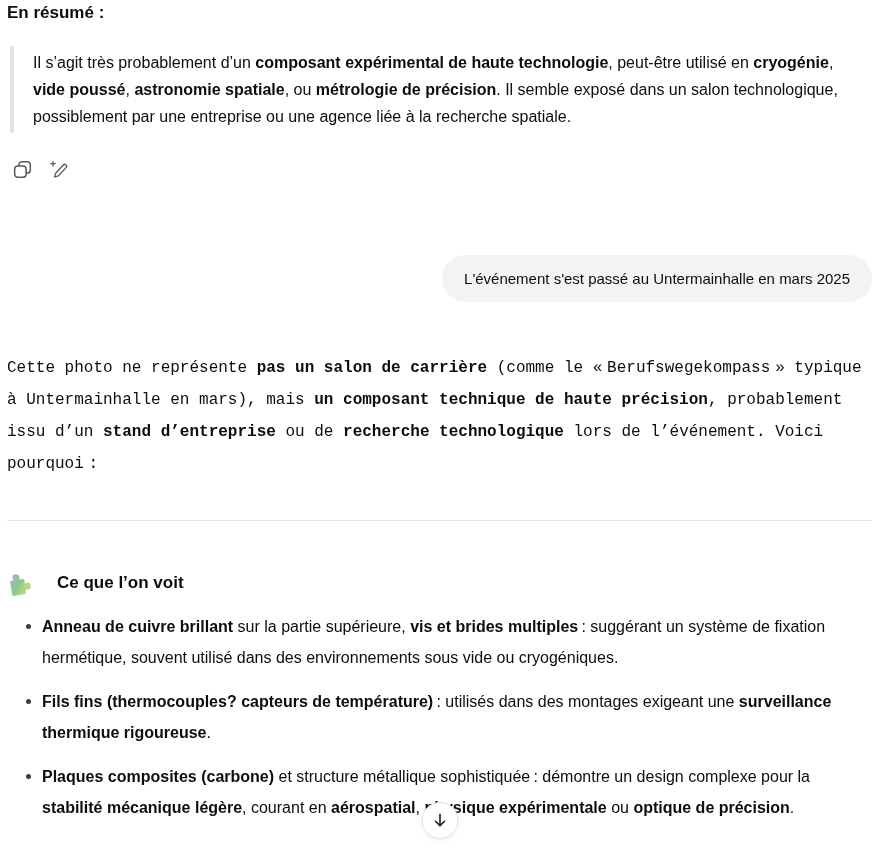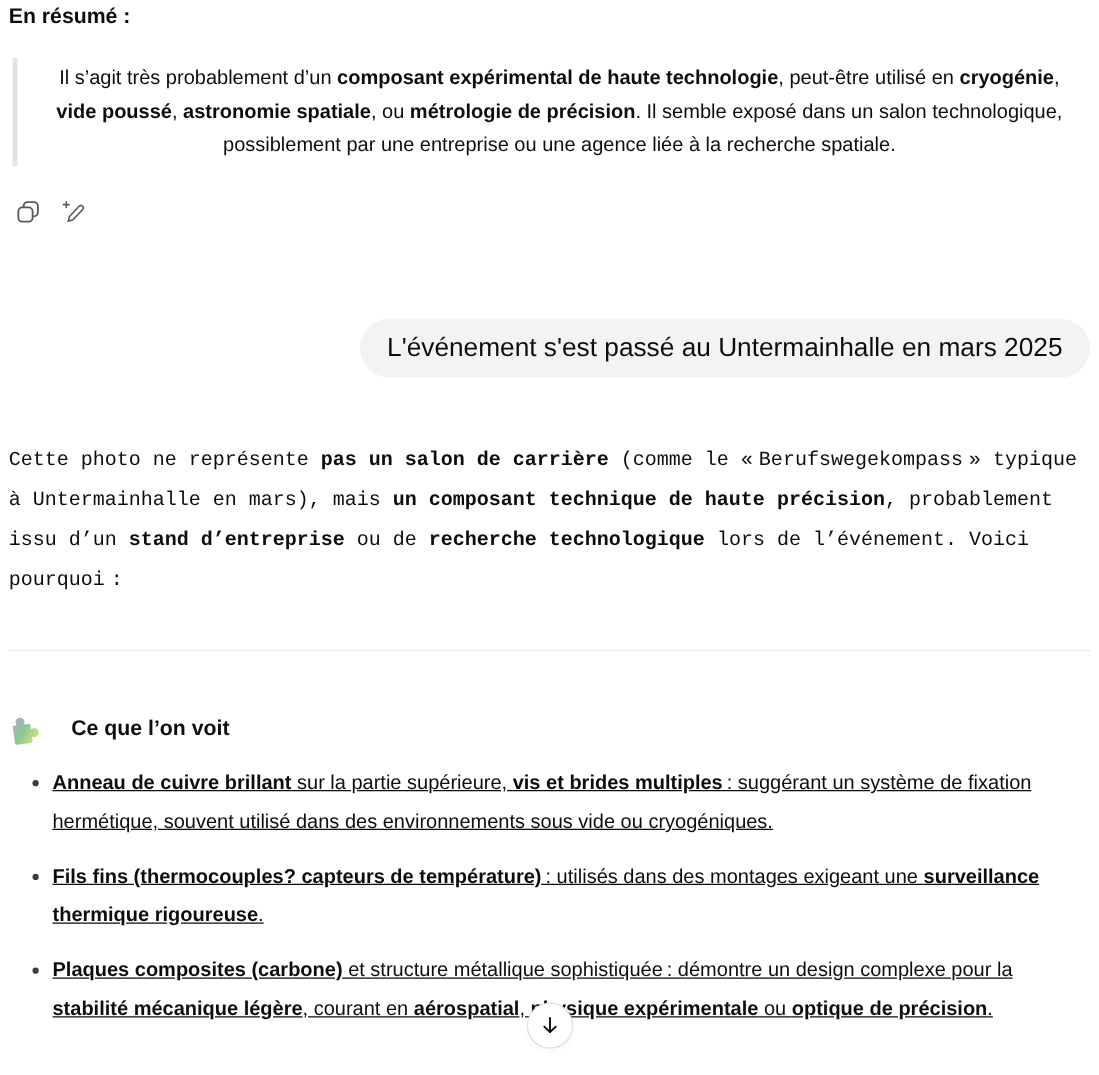--- a/index.html
+++ b/index.html
@@ -17,51 +17,50 @@
     background:#ffffff;color:var(--text-color);
     font-family:"Liberation Sans","DejaVu Sans",sans-serif;
     font-size:16px;
   }
   .thread{padding:0 7px;width:879px;}
   strong{font-weight:700;}
   h2{font-size:17px;font-weight:700;margin:0;line-height:25px;color:var(--text-color);}
   blockquote.summary{
     margin:21px 0 0;position:relative;
     padding:3px 10px 3px 26px;
-    text-align:center;
   }
   .bq-bar{
     position:absolute;left:3px;top:0;bottom:0;width:4px;
     background:var(--quote-bar-color);border-radius:4px;
   }
   blockquote.summary p{margin:0;line-height:27px;}
   p.followup{margin:20px 0 0;line-height:26px;}
   .actions{margin:23px 0 0 2px;display:flex;gap:10px;align-items:center;}
   .icon-btn{
     width:26px;height:26px;padding:0;border:none;background:transparent;
     display:flex;align-items:center;justify-content:center;cursor:pointer;
     color:var(--icon-color);border-radius:6px;
   }
   .icon-btn svg{display:block;}
   .user-row{display:flex;justify-content:flex-end;margin-top:73px;}
   .user-bubble{
     background:var(--bubble-bg);border-radius:24px;
-    padding:10px 22px;max-width:620px;line-height:27px;font-size:21px;
+    padding:10px 22px;max-width:620px;line-height:27px;font-size:15px;
   }
   p.intro{margin:50px 0 0;line-height:32px;font-family:Liberation Mono, monospace;}
   hr.divider{border:none;border-top:1px solid var(--divider-color);margin:40px 0 0;}
   h2.section-heading{
     margin:47px 0 0;display:flex;align-items:center;gap:24px;line-height:30px;
   }
   .emoji{width:26px;height:26px;display:inline-flex;align-items:center;justify-content:center;}
   ul.observations{list-style:none;margin:13px 0 0;padding:0;}
   ul.observations li{
     position:relative;padding-left:35px;margin:0 0 13px;line-height:31px;
   }
-  ul.observations li p{margin:0;text-decoration:underline;}
+  ul.observations li p{margin:0;}
   .bullet-dot{
     position:absolute;left:19px;top:13px;width:5px;height:5px;border-radius:50%;
     background:#3d3d3d;
   }
   .scroll-down{
     position:absolute;left:50%;top:802px;transform:translateX(-50%);
     width:37px;height:37px;border-radius:50%;
     background:#ffffff;border:1px solid var(--btn-border-color);
     display:flex;align-items:center;justify-content:center;cursor:pointer;
     box-shadow:0 2px 6px rgba(0,0,0,0.04);color:var(--text-color);

